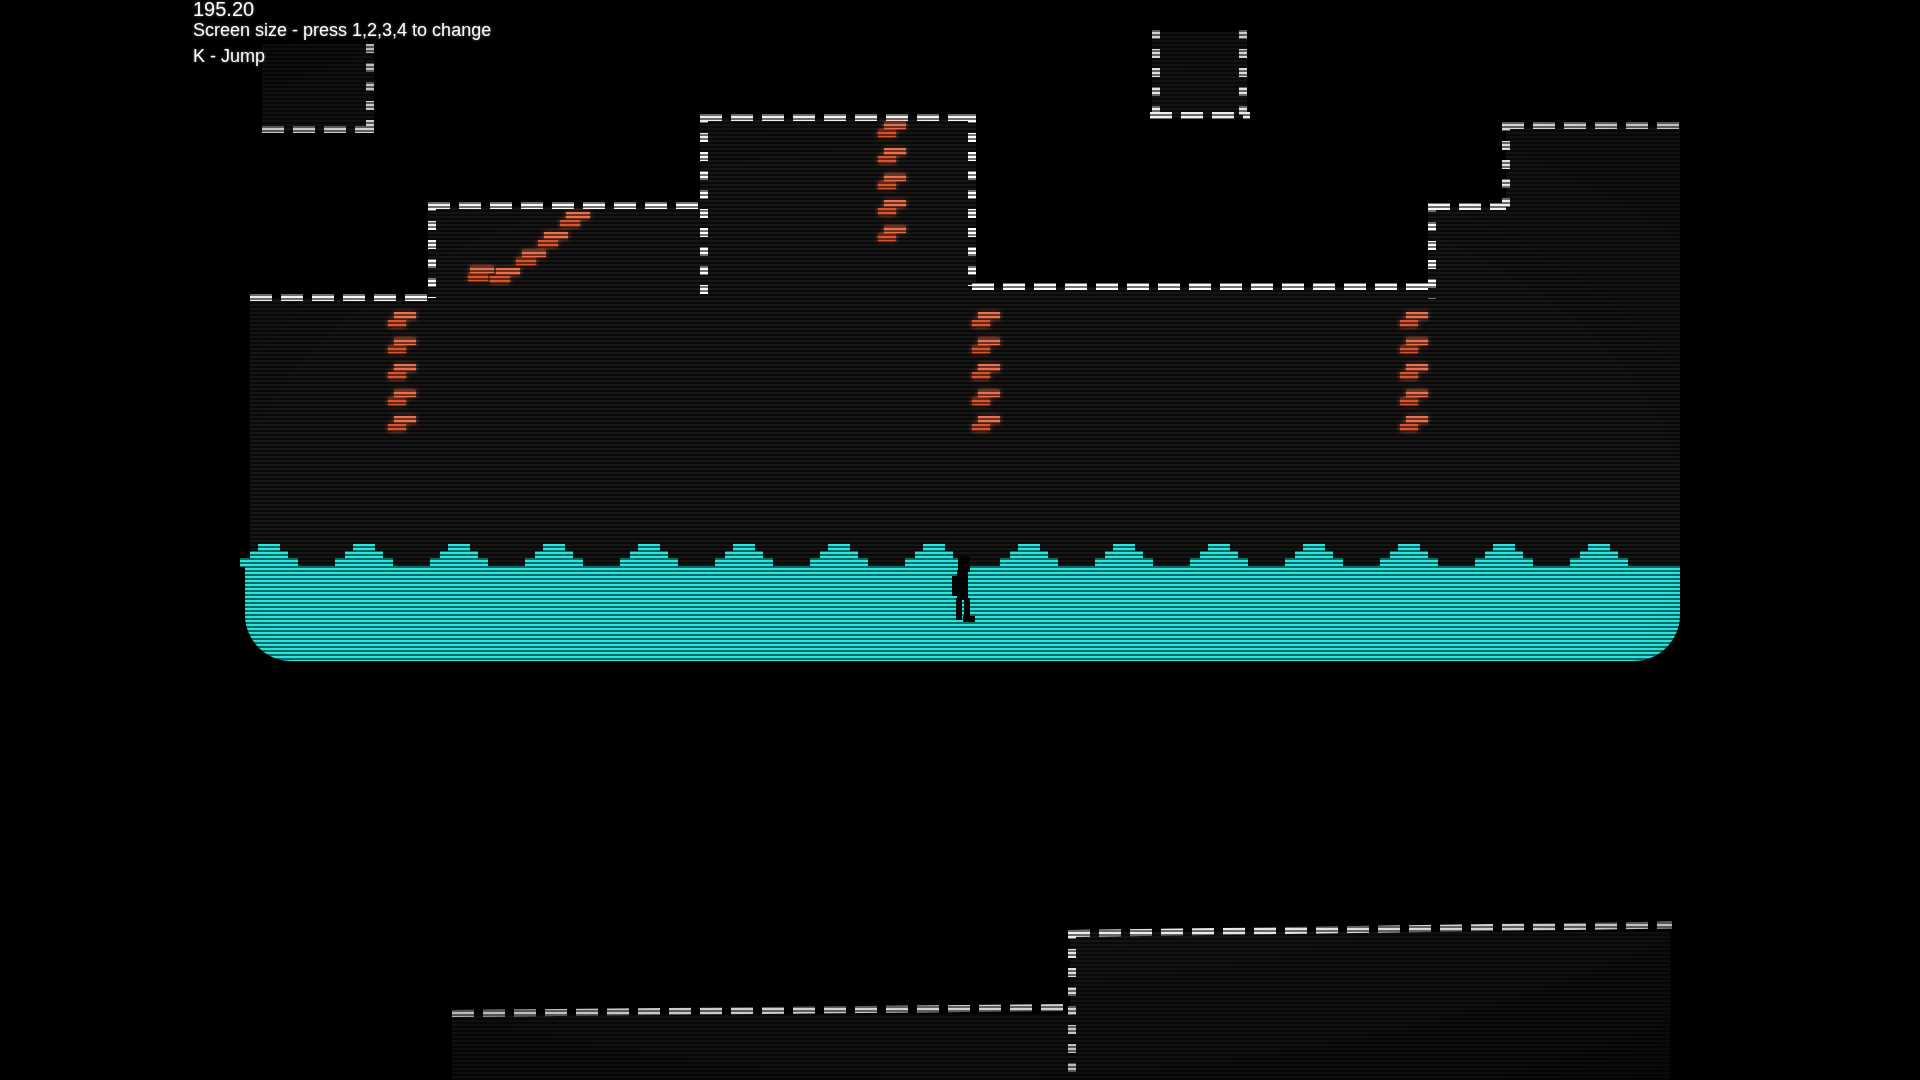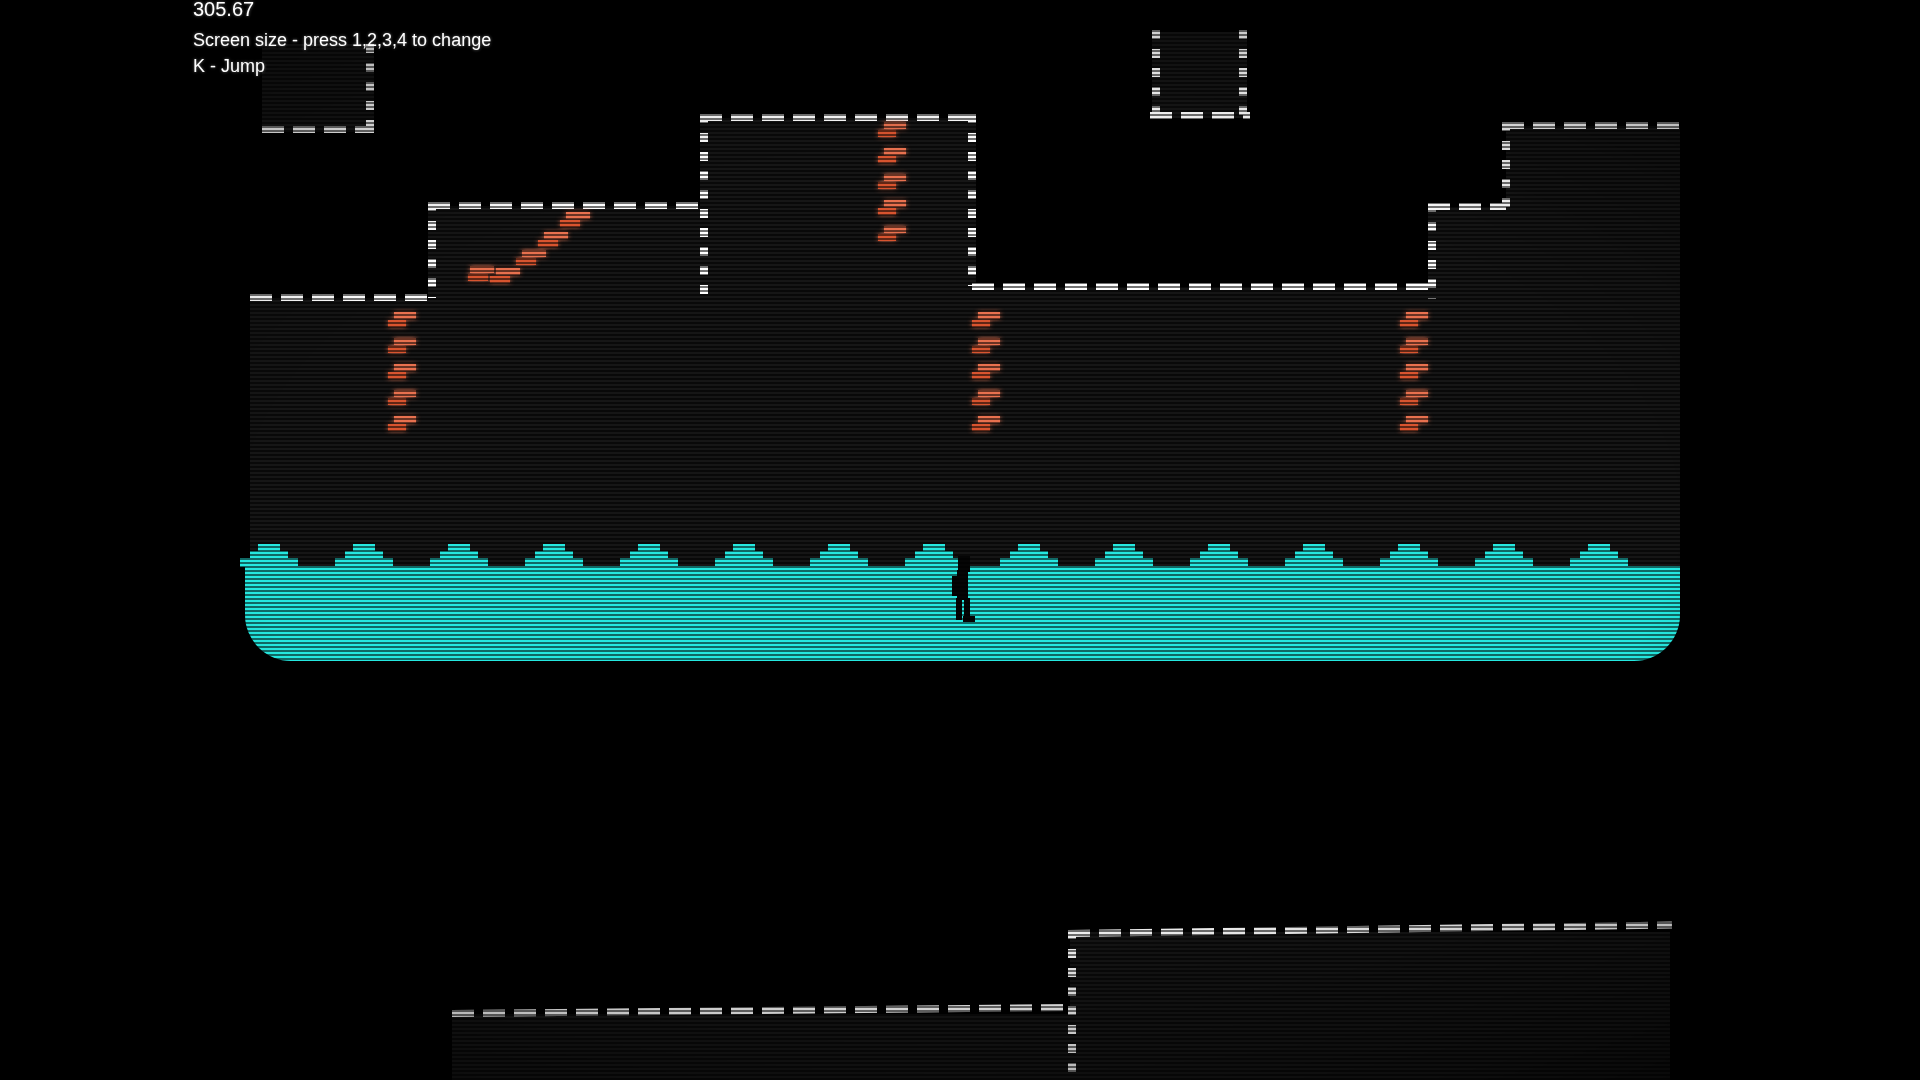--- a/index.html
+++ b/index.html
@@ -93,21 +93,21 @@
   
   #hud {
     position:absolute;
     left:193px; top:-1px;
     z-index:60;
     color:#ffffff;
     line-height:1.0;
     text-shadow:0 0 3px rgba(255,255,255,.45);
   }
   #hud .score { font-size:20px; letter-spacing:0px; }
-  #hud .hint  { font-size:18px; margin-top:12px; }
+  #hud .hint  { font-size:18px; margin-top:2px; }
   #hud .key   { font-size:18px; margin-top:8px; }
 </style>
 </head>
 <body>
 
 <div id="stage">
 
   <div id="world">
 
     <div class="terrain" style="left:262px; top:44px; width:112px; height:88px;"></div>
@@ -272,18 +272,18 @@
       <div style="left:13px; top:60px; width:12px; height:6px;"></div>
     </div>
 
   </div>
 
   <div id="bloom"></div>
   <div id="scanlines"></div>
   <div id="vignette"></div>
 
   <div id="hud">
-    <div class="score">305.67</div>
+    <div class="score">195.20</div>
     <div class="hint">Screen size - press 1,2,3,4 to change</div>
     <div class="key">K - Jump</div>
   </div>
 
 </div>
 
 </body></html>

